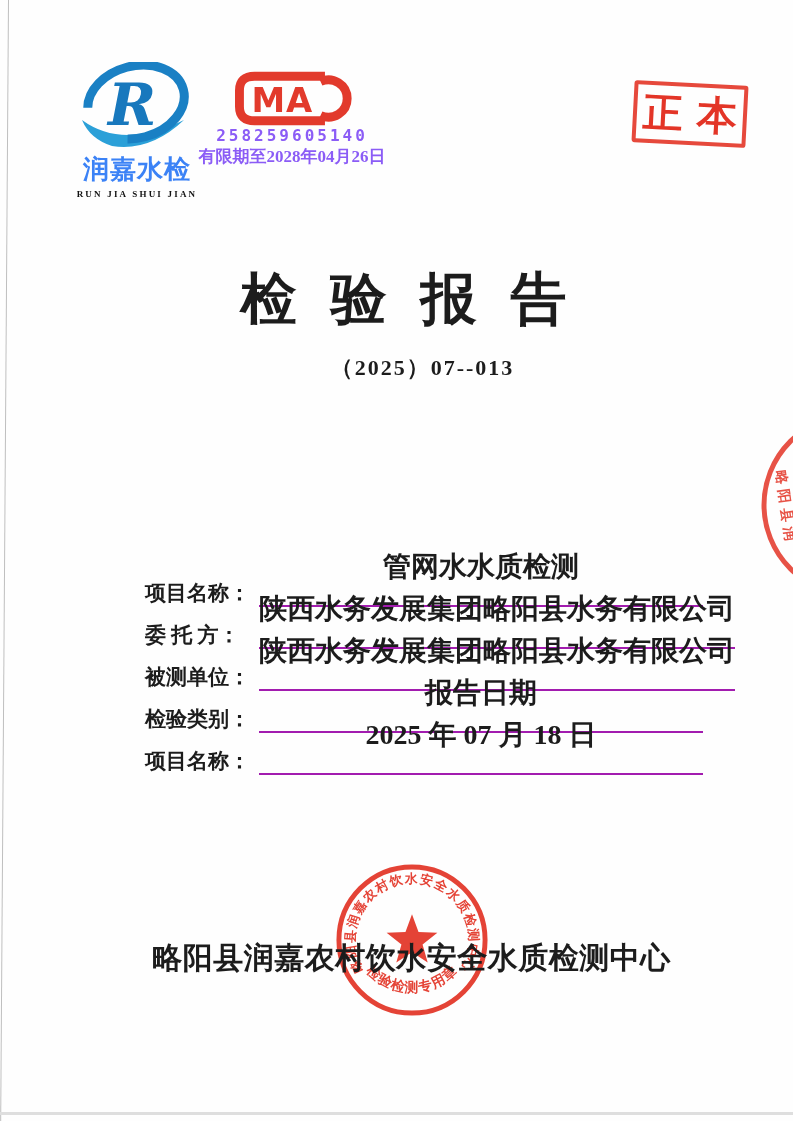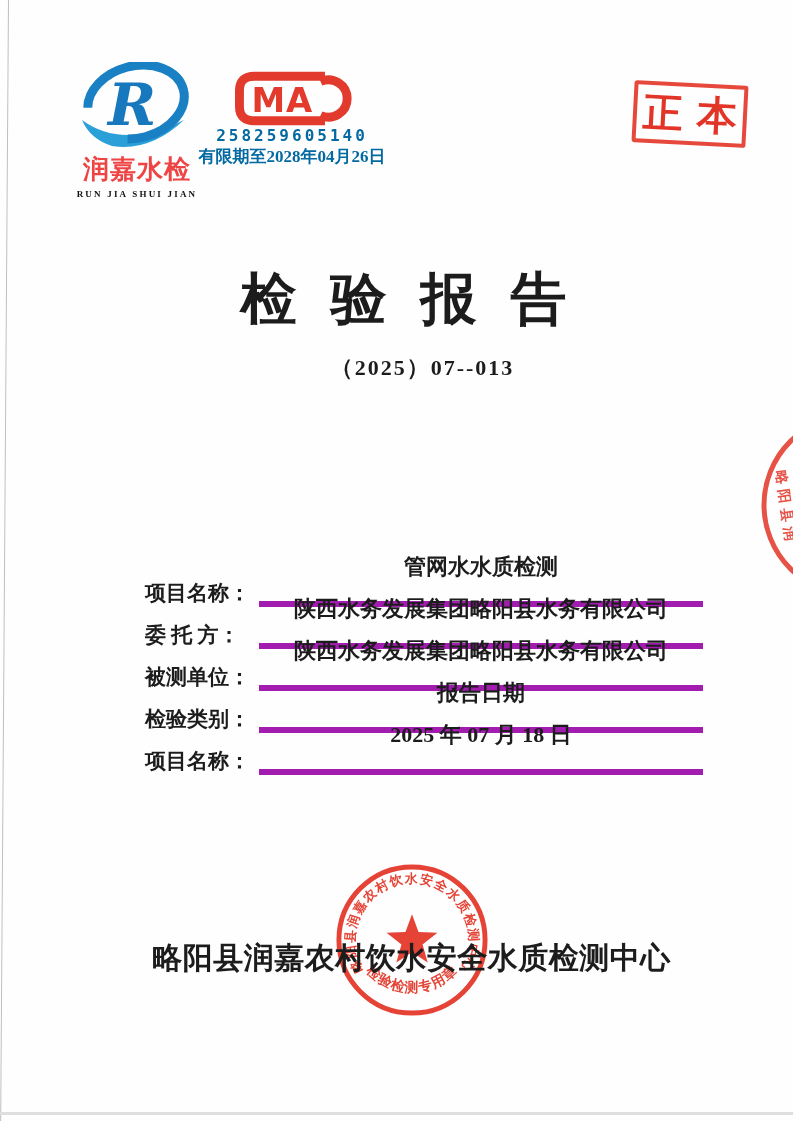--- a/index.html
+++ b/index.html
@@ -7,26 +7,26 @@
     position:relative;width:793px;height:1121px;background:#fefefe;
     overflow:hidden;font-family:"Liberation Serif",serif;color:#1c1c1c;
   }
   .edge-left{position:absolute;left:8px;top:0;width:1px;height:1122px;
     background:#bfbfbf;transform:rotate(0.4deg);transform-origin:top center;}
   .edge-bottom{position:absolute;left:0;top:1112px;width:793px;height:3px;background:#dedede;}
 
   
   .logo{position:absolute;left:76px;top:62px;width:122px;text-align:center;}
   .logo-cn{font-size:26px;font-weight:bold;letter-spacing:1px;white-space:nowrap;
-    font-family:"Liberation Sans",sans-serif;margin-top:-6px;color:#ef4444;}
+    font-family:"Liberation Sans",sans-serif;margin-top:-6px;color:#3b82f6;}
   .logo-en{font-size:9px;font-weight:bold;letter-spacing:2.2px;white-space:nowrap;
     font-family:Liberation Serif, serif;margin-top:2px;color:#121212;}
 
   
-  .cma{position:absolute;left:186px;top:70px;width:212px;text-align:center;color:#0369a1;}
+  .cma{position:absolute;left:186px;top:70px;width:212px;text-align:center;color:#8b5cf6;}
   .cma-number{font-size:16px;font-weight:bold;letter-spacing:3px;margin-top:-1px;
     font-family:"DejaVu Sans Mono",monospace;white-space:nowrap;}
   .cma-validity{font-size:17px;font-weight:bold;white-space:nowrap;margin-top:0;text-align:center;}
 
   
   .copy-stamp{position:absolute;left:633px;top:83px;width:106px;height:54px;
     border:4px solid rgba(227,53,39,.9);border-radius:3px;transform:rotate(3deg);
     display:flex;align-items:center;justify-content:center;
     color:#e33527;font-size:40px;font-weight:bold;}
   .copy-stamp span{letter-spacing:14px;margin-right:-14px;white-space:nowrap;}
@@ -36,22 +36,22 @@
     font-size:56px;font-weight:bold;letter-spacing:10px;white-space:pre;
     transform:translateX(12px);}
   .report-no{position:absolute;left:0;top:353px;width:793px;text-align:center;
     font-size:22px;font-weight:bold;letter-spacing:2px;white-space:pre;
     transform:translateX(26px);}
 
   
   .fields{position:absolute;left:145px;top:576px;width:558px;}
   .field-row{display:flex;align-items:flex-end;height:31px;margin-bottom:11px;}
   .field-label{flex:none;width:114px;font-size:21px;font-weight:bold;white-space:pre;}
-  .field-value{flex:1;text-align:center;font-size:22px;font-weight:bold;
-    border-bottom:6px solid #a21caf;white-space:nowrap;padding-bottom:19px;}
+  .field-value{flex:1;text-align:center;font-size:28px;font-weight:bold;
+    border-bottom:2px solid #a21caf;white-space:nowrap;padding-bottom:19px;}
 
   
   .footer-org{position:absolute;left:0;top:938px;width:793px;text-align:center;
     font-size:30px;font-weight:bold;letter-spacing:.5px;white-space:nowrap;
     transform:translateX(15px);z-index:3;}
   .seal{position:absolute;left:333px;top:861px;z-index:2;opacity:.93;}
   .edge-seal{position:absolute;left:752px;top:413px;opacity:.85;z-index:1;}
 </style>
 </head>
 <body>

